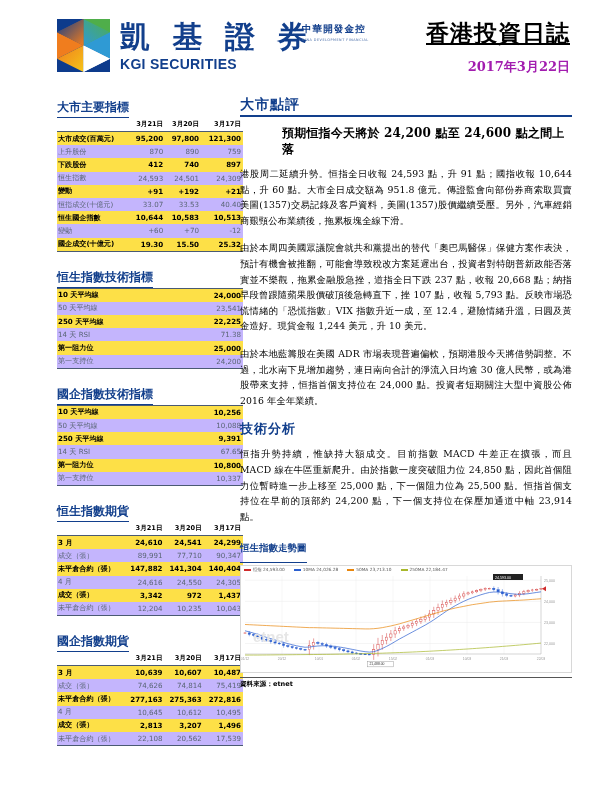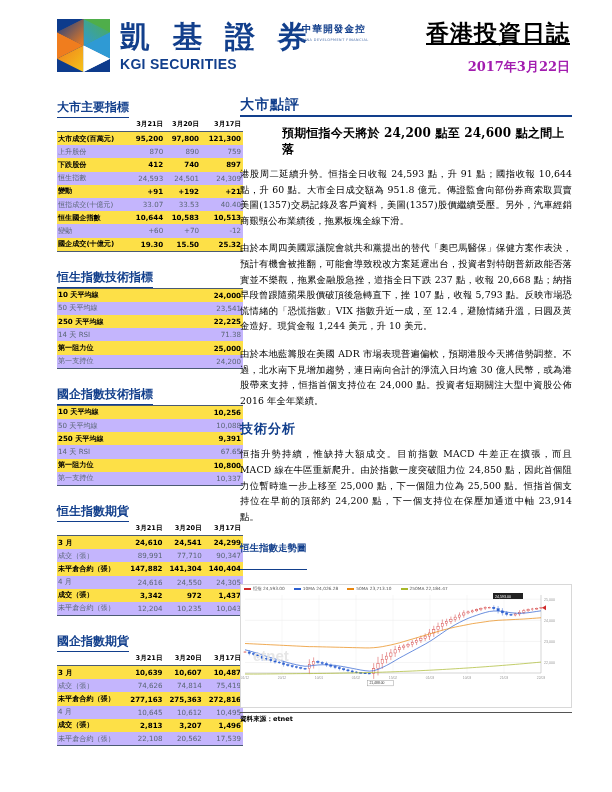--- a/index.html
+++ b/index.html
@@ -107,24 +107,24 @@
   .sec-head2 {
     font-size:13px; font-weight:bold; color:#123f8c;
     font-family:"DejaVu Serif","Liberation Serif",serif;
     margin-top:4px; margin-bottom:8px; letter-spacing:1px;
   }
 
   
   .chart-title {
     font-size:9.5px; font-weight:bold; color:#123f8c;
     border-bottom:1.6px solid #123f8c; display:inline-block;
-    padding-bottom:14px;
+    padding-bottom:7px;
   }
   .chart-box {
-    margin-top:14px; width:332px; height:124px; background:#fff;
+    margin-top:2px; width:332px; height:108px; background:#fff;
     border:1px solid #d8d8d8; position:relative; overflow:hidden;
   }
   .chart-legend {
     position:absolute; left:3px; top:1px; font-size:4.3px; color:#555;
     display:flex; gap:9px; z-index:5;
   }
   .chart-legend span.it { display:flex; align-items:center; gap:2px; white-space:nowrap; }
   .chart-legend i { display:inline-block; width:7px; height:1.6px; }
   .watermark {
     position:absolute; left:12px; top:62px; font-size:15px; font-weight:bold;

